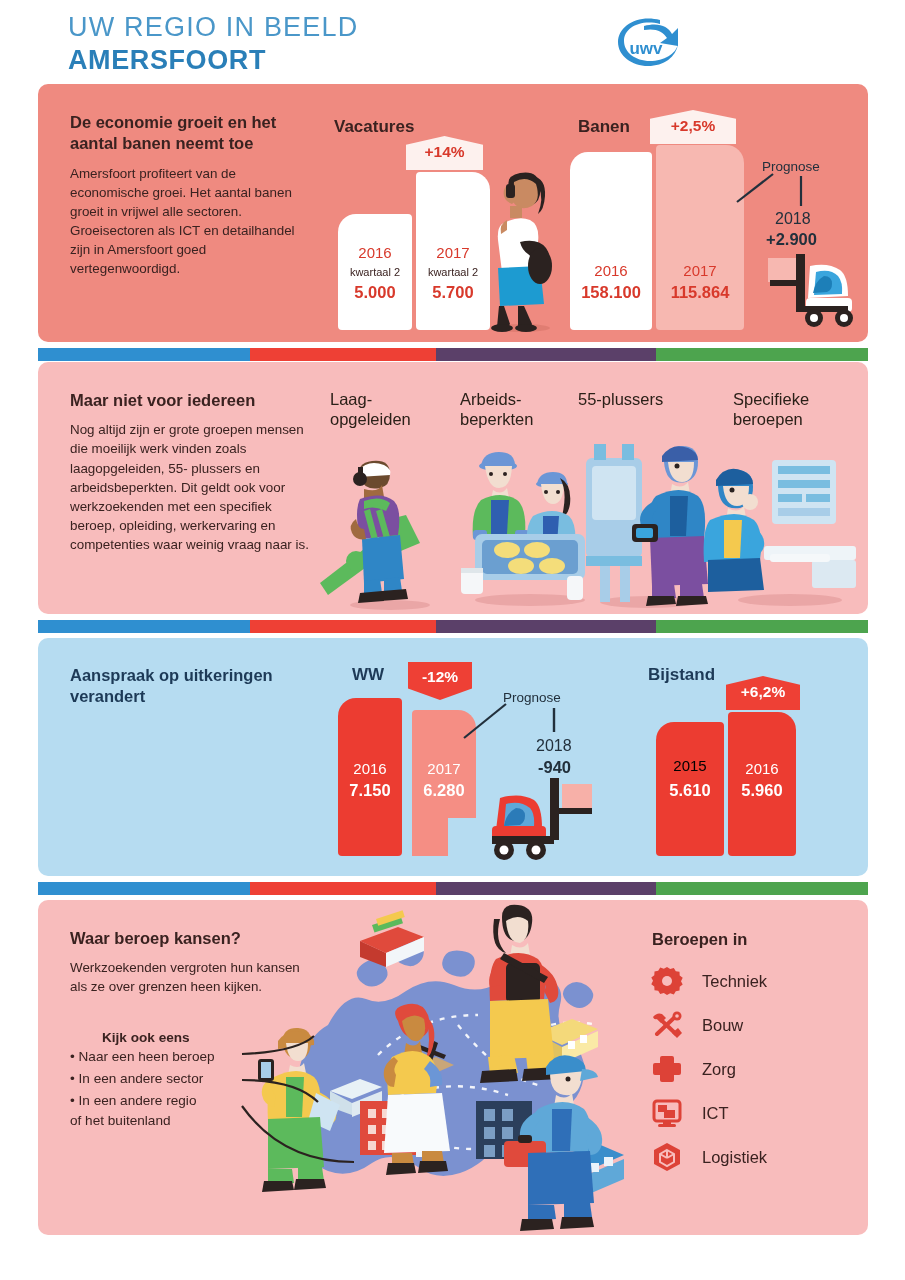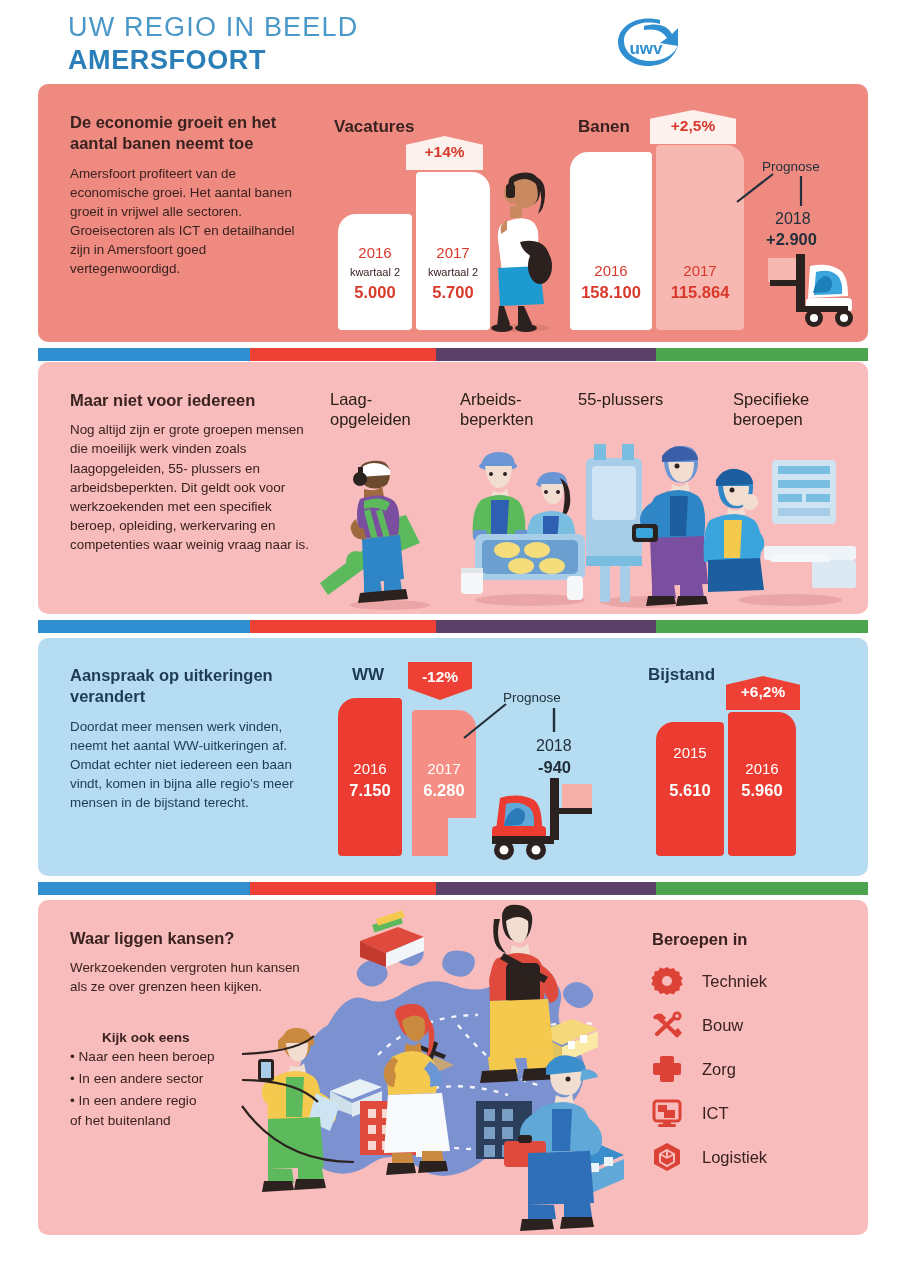--- a/index.html
+++ b/index.html
@@ -341,21 +341,20 @@
     <span class="d-blue"></span>
     <span class="d-red"></span>
     <span class="d-purple"></span>
     <span class="d-green"></span>
   </div>
 
   <div class="section sec3"></div>
 
   <div class="txtblock" style="left:70px; top:665px; width:242px;">
     <div class="h-navy">Aanspraak op uitkeringen verandert</div>
-    <div class="p-navy">Doordat meer mensen werk vinden, neemt het aantal WW-uitkeringen af. Omdat echter niet iedereen een baan vindt, komen in bijna alle regio's meer mensen in de bijstand terecht.</div>
   </div>
 
   <div class="chart-head navy" style="left:352px; top:665px;">WW</div>
   <div class="badge badge-red badge-down" style="left:408px; top:662px; width:64px; height:38px; padding-bottom:8px;">-12%</div>
 
   <div class="bar rad-tl" style="left:338px; top:698px; width:64px; height:158px; background:#ec3c31;">
     <div class="bar-lbl" style="top:62px; color:#ffffff;">2016</div>
     <div class="bar-val" style="top:83px; color:#ffffff;">7.150</div>
   </div>
 
@@ -390,21 +389,21 @@
         <circle cx="16" cy="72" r="4.5" fill="#ffffff"></circle>
       <circle cx="48" cy="72" r="10" fill="#2b2220"></circle>
         <circle cx="48" cy="72" r="4.5" fill="#ffffff"></circle>
     </svg>
   </div>
 
   <div class="chart-head navy" style="left:648px; top:665px;">Bijstand</div>
   <div class="badge badge-red badge-up" style="left:726px; top:676px; width:74px; height:34px;">+6,2%</div>
 
   <div class="bar rad-tl" style="left:656px; top:722px; width:68px; height:134px; background:#ec3c31;">
-    <div class="bar-lbl" style="top:22px; color:#ffffff;">2015</div>
+    <div class="bar-lbl" style="top:35px; color:#000000;">2015</div>
     <div class="bar-val" style="top:59px; color:#ffffff;">5.610</div>
   </div>
 
   <div class="bar rad-tr" style="left:728px; top:712px; width:68px; height:144px; background:#ec3c31;">
     <div class="bar-lbl" style="top:48px; color:#ffffff;">2016</div>
     <div class="bar-val" style="top:69px; color:#ffffff;">5.960</div>
   </div>
 
   <div class="divider div3">
     <span class="d-blue"></span>
@@ -558,21 +557,21 @@
     </svg>
   </div>
 
   <svg style="position:absolute; left:240px; top:1040px;" width="120" height="130">
     <path d="M2 14 q54 -2 72 -18" stroke="#2b2220" stroke-width="2.2" fill="none"></path>
     <path d="M2 40 q54 0 76 22" stroke="#2b2220" stroke-width="2.2" fill="none"></path>
     <path d="M2 66 q40 56 112 56" stroke="#2b2220" stroke-width="2.2" fill="none"></path>
   </svg>
 
   <div class="txtblock" style="left:70px; top:928px; width:230px;">
-    <div class="h-dark">Waar liggen kansen?</div>
+    <div class="h-dark">Waar beroep kansen?</div>
     <div class="p-dark">Werkzoekenden vergroten hun kansen als ze over grenzen heen kijken.</div>
   </div>
 
   <div class="kijk-head" style="left:70px; top:1030px;">Kijk ook eens</div>
   <div class="kijk-item" style="left:70px; top:1048px;">• Naar een heen beroep</div>
   <div class="kijk-item" style="left:70px; top:1070px;">• In een andere sector</div>
   <div class="kijk-item" style="left:70px; top:1092px;">• In een andere regio</div>
   <div class="kijk-item" style="left:70px; top:1112px;">   of het buitenland</div>
 
   <div class="ber-head">Beroepen in</div>

